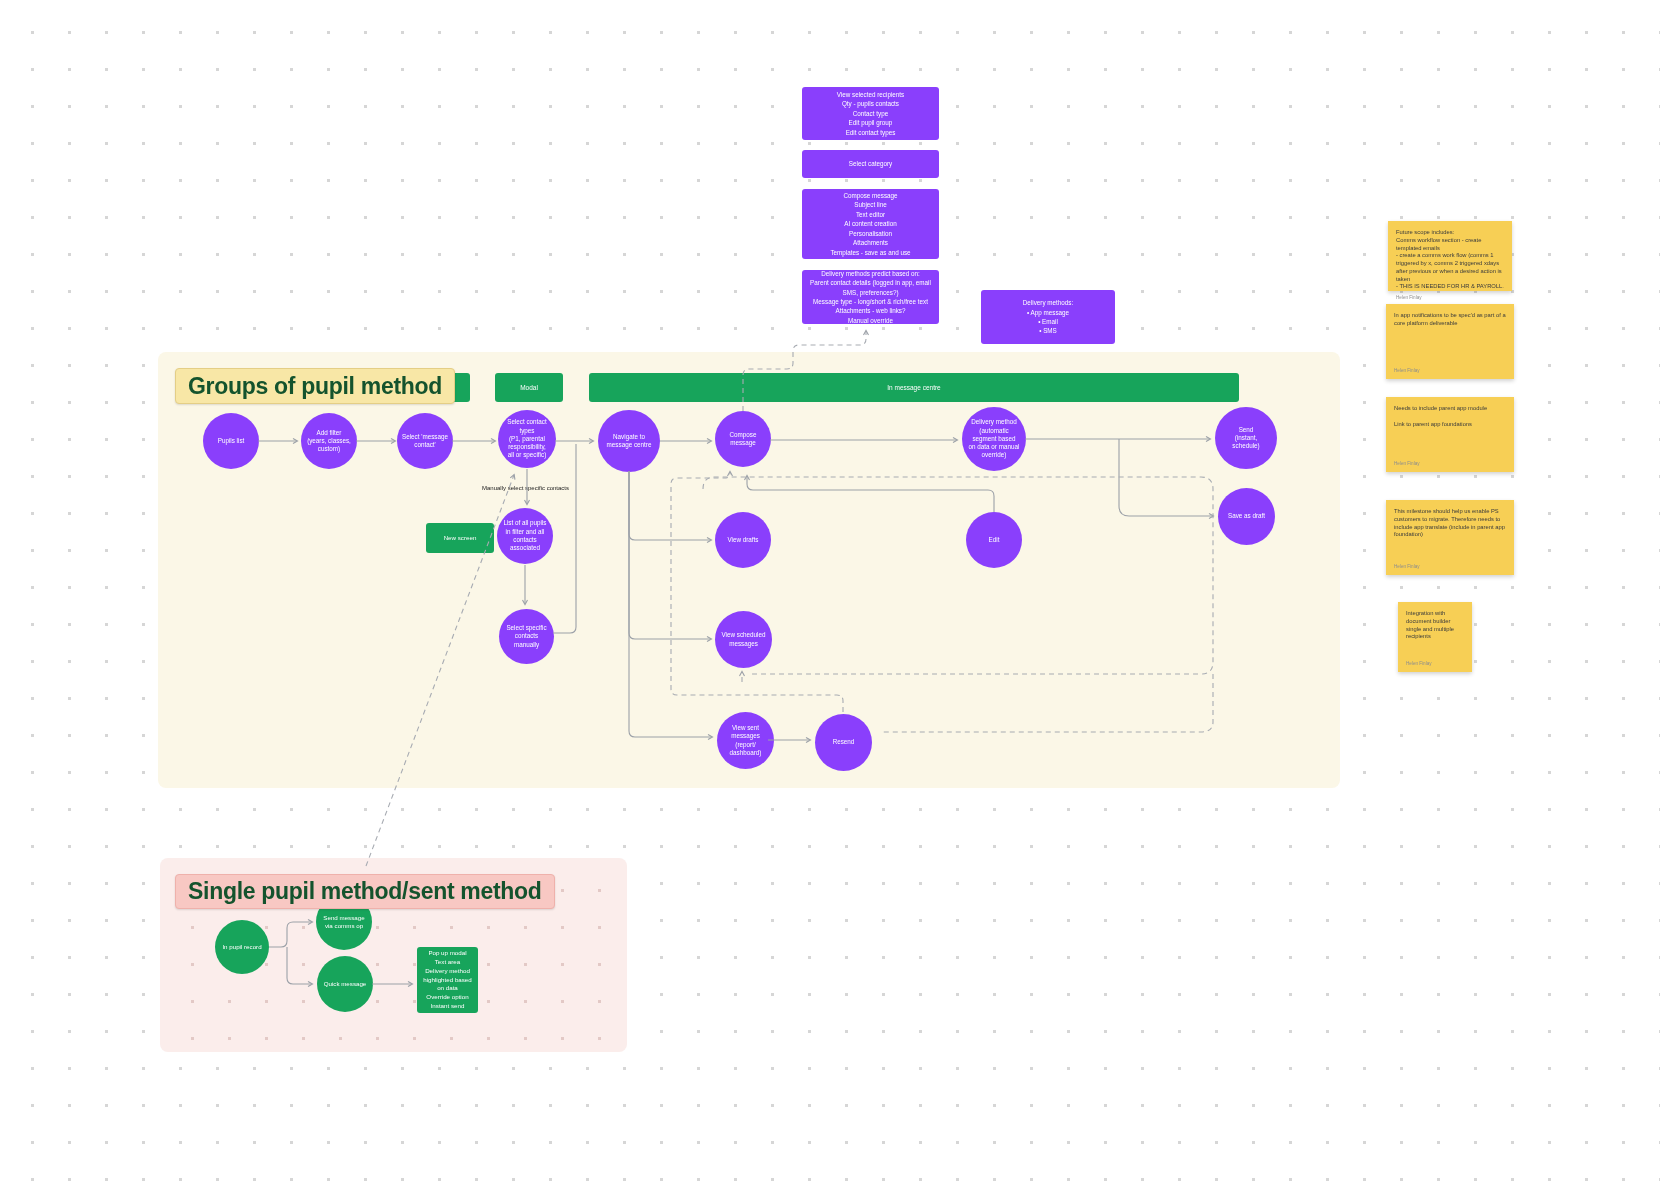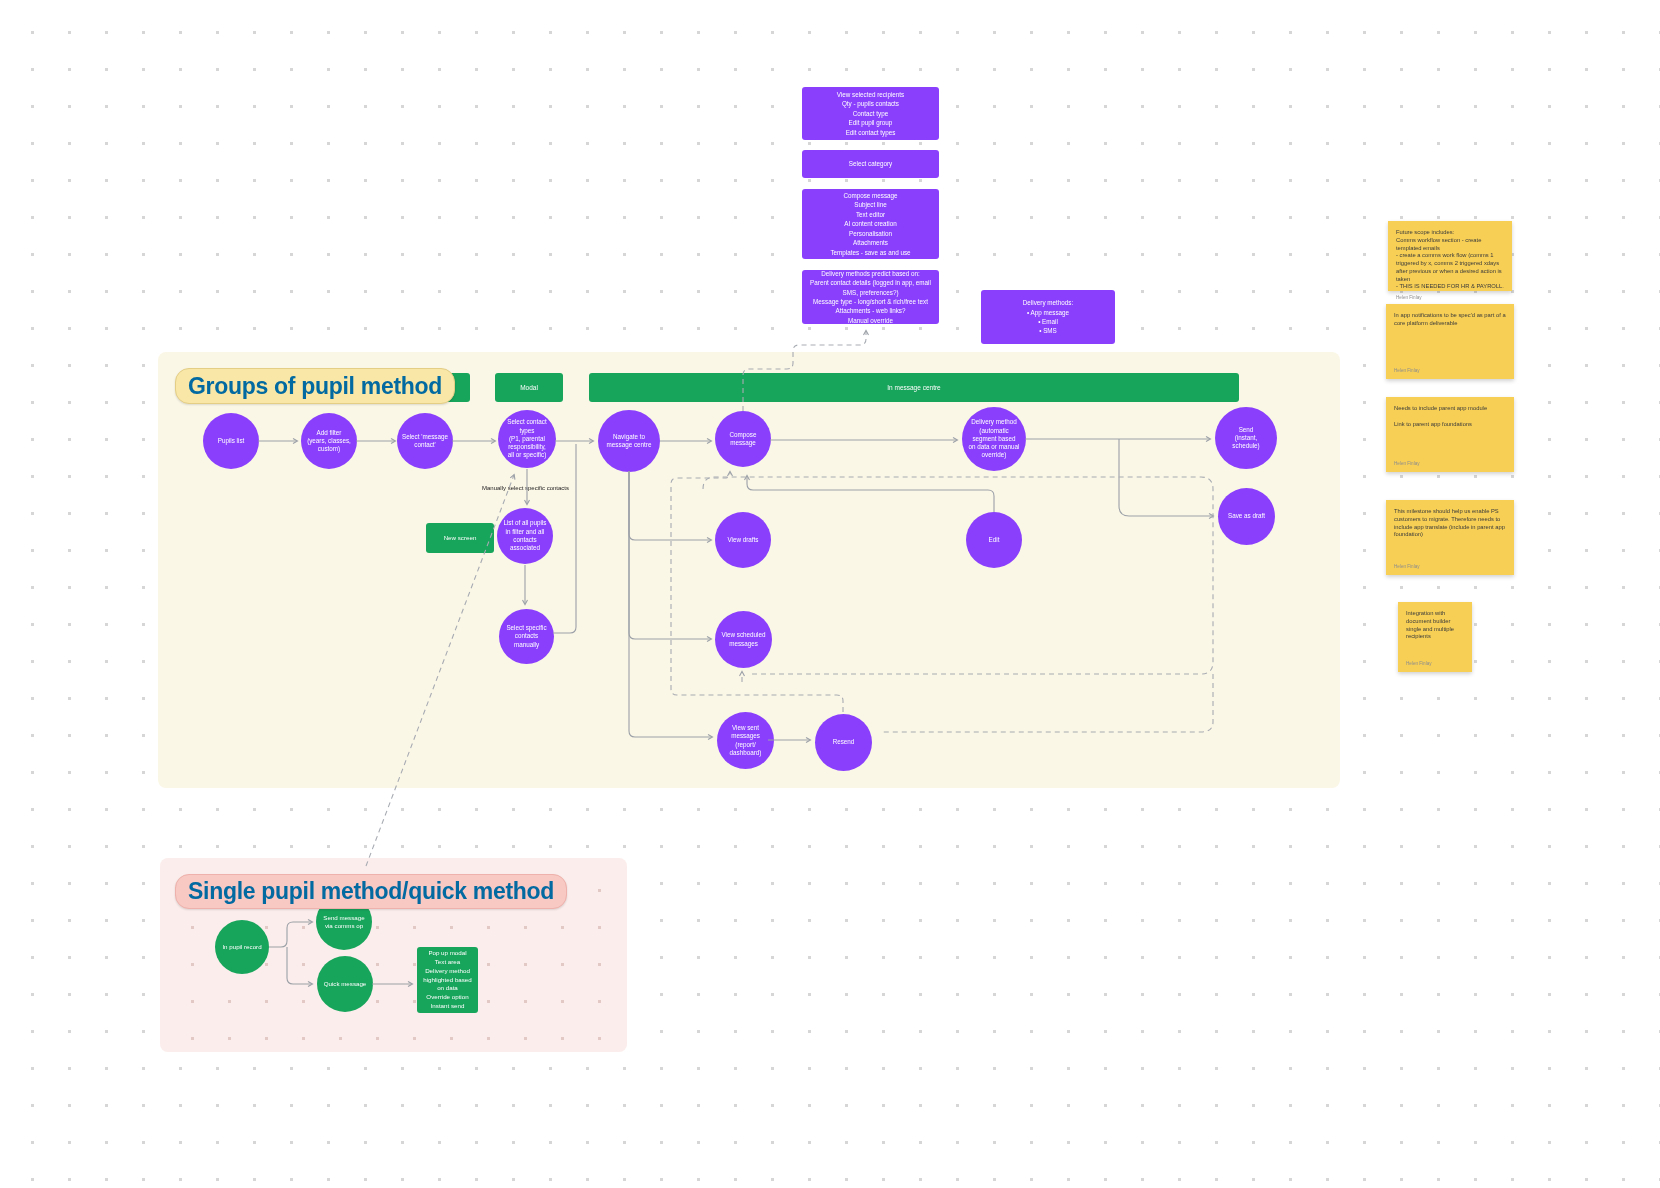--- a/index.html
+++ b/index.html
@@ -12,22 +12,22 @@
   }
   .section{position:absolute;border-radius:8px;}
   .section.cream{background:#FBF7E7;}
   .section.pink{
     background-color:#FBEDEB;
     background-image:radial-gradient(#e3c9c6 1.5px, transparent 1.6px);
     background-size:37px 37px;background-position:14px 14px;
   }
   .title-label{
     position:absolute;display:flex;align-items:center;justify-content:center;
-    font-weight:bold;font-size:23px;color:#0369a1;letter-spacing:-0.3px;
-    border-radius:14px;z-index:7;padding:0 12px;box-shadow:0 1px 2px rgba(0,0,0,.12);
+    font-weight:bold;font-size:23px;color:#14532d;letter-spacing:-0.3px;
+    border-radius:4px;z-index:7;padding:0 12px;box-shadow:0 1px 2px rgba(0,0,0,.12);
     white-space:nowrap;
   }
   .title-label.yellow{background:#F8E7A6;border:1.5px solid #E4CE86;}
   .title-label.pinkpill{background:#F8C8C3;border:1.5px solid #EFB1AB;}
   .node{
     position:absolute;display:flex;align-items:center;justify-content:center;
     text-align:center;color:#ffffff;z-index:4;
   }
   .circle{border-radius:50%;background:#8A3FFC;font-size:6.3px;line-height:1.32;white-space:pre-line;}
   .gcircle{background:#17A45B;}
@@ -75,21 +75,21 @@
   <div class="node pbox" style="left:981px;top:290px;width:134px;height:54px;">Delivery methods:
 • App message
 • Email
 • SMS</div>
 
   <div class="node gbar" style="left:404px;top:373px;width:66px;height:29px;">Takeover</div>
   <div class="node gbar" style="left:495px;top:373px;width:68px;height:29px;">Modal</div>
   <div class="node gbar" style="left:589px;top:373px;width:650px;height:29px;">In message centre</div>
 
   <div class="title-label yellow" style="left:175px;top:368px;height:34px;">Groups of pupil method</div>
-  <div class="title-label pinkpill" style="left:175px;top:874px;height:33px;">Single pupil method/quick method</div>
+  <div class="title-label pinkpill" style="left:175px;top:874px;height:33px;">Single pupil method/sent method</div>
 
   <div class="node circle" style="left:203px;top:413px;width:56px;height:56px;">Pupils list</div>
   <div class="node circle" style="left:301px;top:413px;width:56px;height:56px;">Add filter
 (years, classes,
 custom)</div>
   <div class="node circle" style="left:397px;top:413px;width:56px;height:56px;">Select 'message
 contact'</div>
   <div class="node circle" style="left:498px;top:410px;width:58px;height:58px;">Select contact
 types
 (P1, parental

